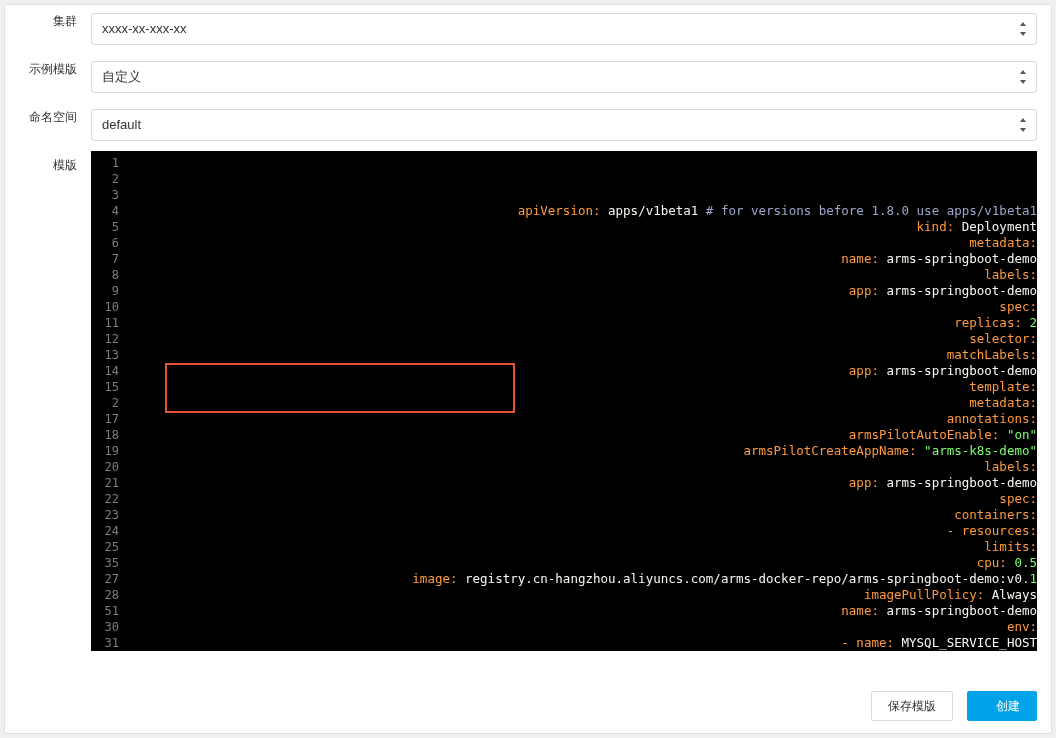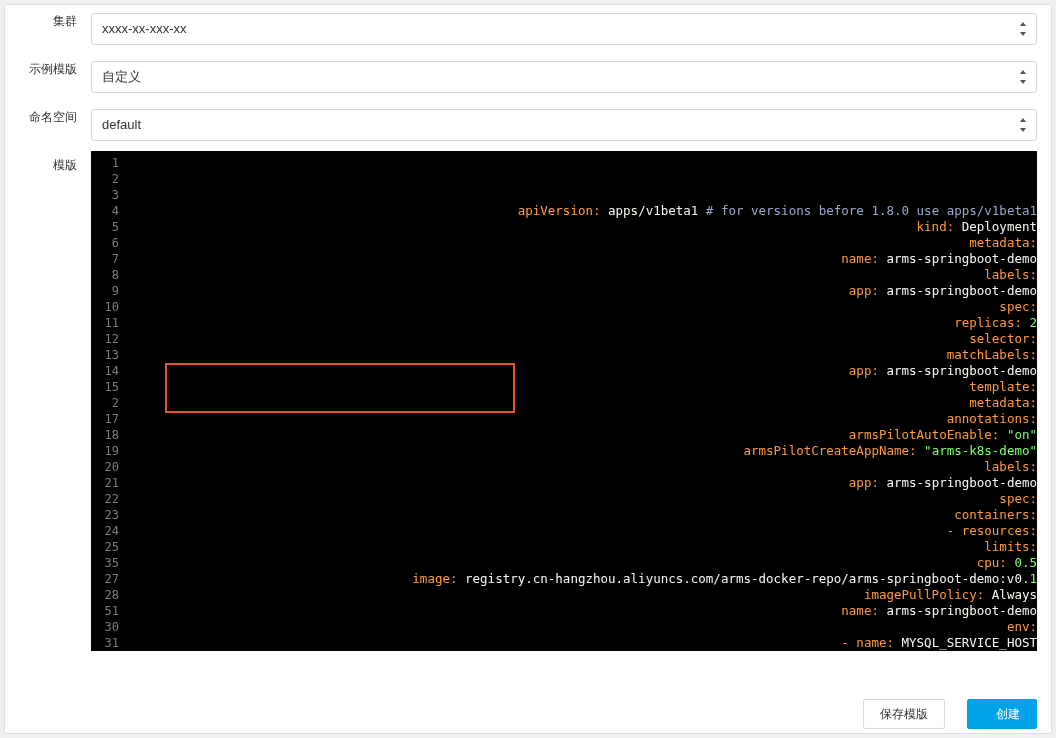--- a/index.html
+++ b/index.html
@@ -108,24 +108,24 @@
   .tok-dash { color: #ff9a3c; }
 
   .highlight-box {
     position: absolute;
     border: 2px solid #e8522c;
     pointer-events: none;
   }
 
   .footer {
     position: absolute;
-    bottom: 4px;
+    bottom: 12px;
     right: 14px;
     display: flex;
-    gap: 22px;
+    gap: 14px;
   }
   .btn {
     height: 30px;
     padding: 0 16px;
     border-radius: 2px;
     font-size: 12px;
     cursor: pointer;
     display: inline-flex;
     align-items: center;
     justify-content: center;

